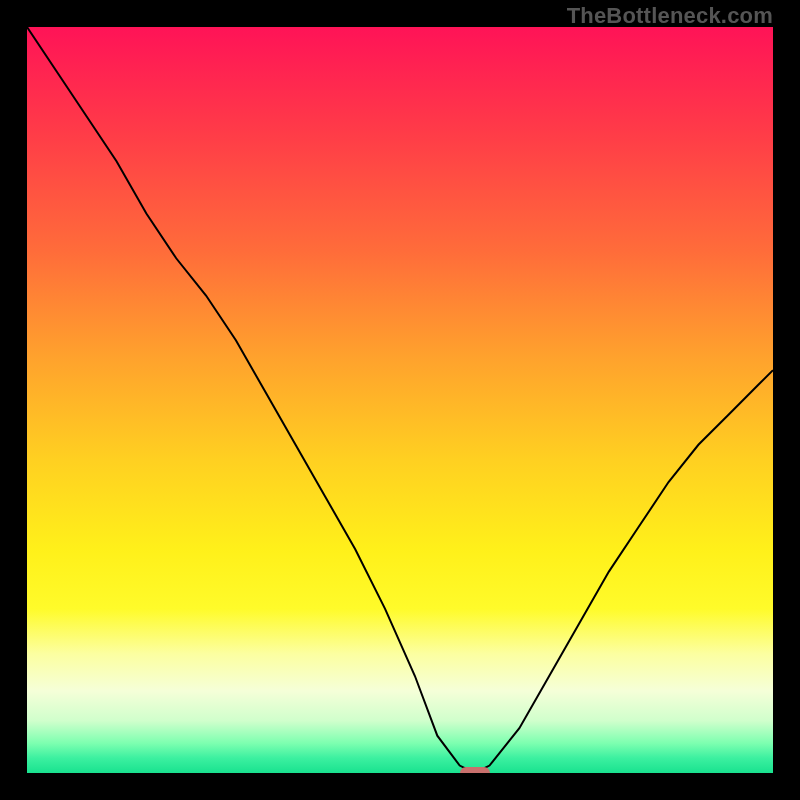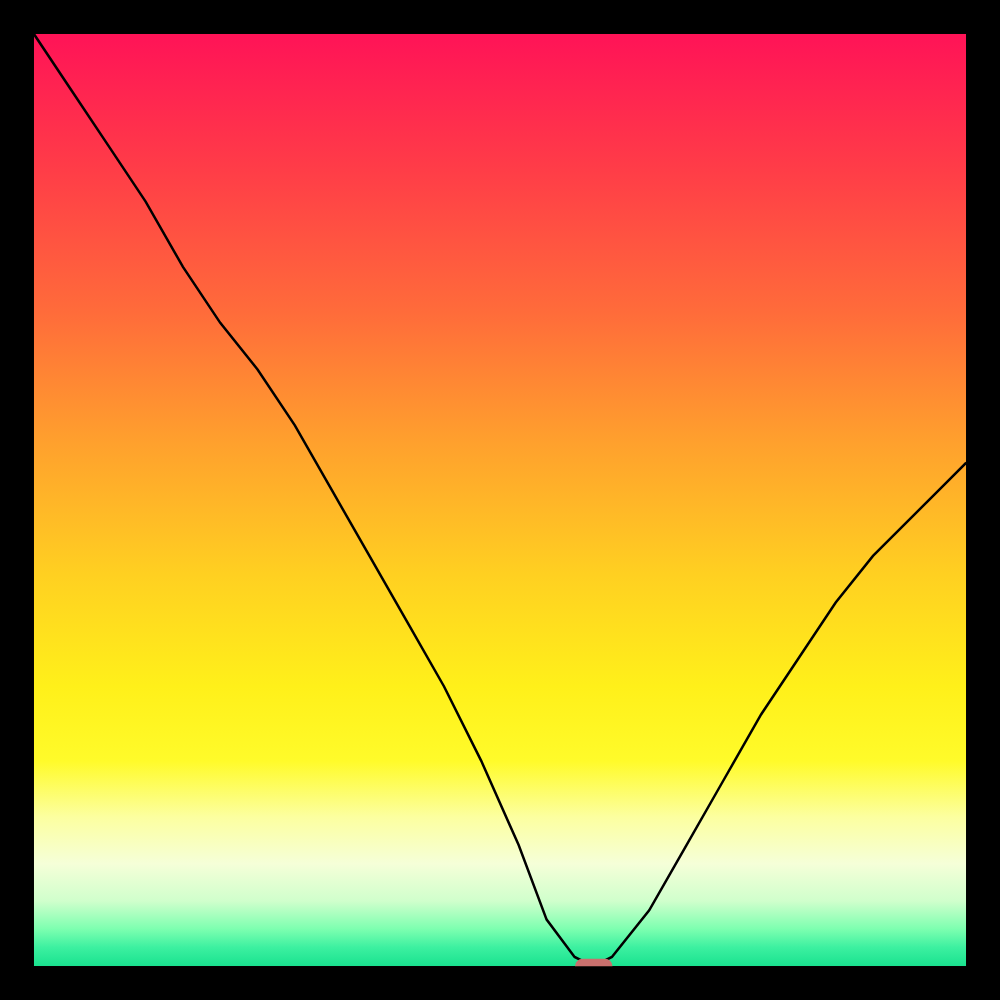--- a/index.html
+++ b/index.html
@@ -52,20 +52,21 @@
     font-weight: bold;
     font-family: Arial, sans-serif;
     letter-spacing: 0.2px;
   }
 </style>
 </head>
 <body>
 
 <div class="frame">
 
+  <div class="attribution">TheBottleneck.com</div>
 
   <div class="plot">
     <svg class="gradient-bg" viewBox="0 0 100 100" preserveAspectRatio="none">
       <defs>
         <linearGradient id="bg-grad" x1="0" y1="0" x2="0" y2="1">
             <stop offset="0%" stop-color="#ff1357"></stop>
             <stop offset="14%" stop-color="#ff3b48"></stop>
             <stop offset="30%" stop-color="#ff6c3a"></stop>
             <stop offset="44%" stop-color="#ffa12d"></stop>
             <stop offset="58%" stop-color="#ffd021"></stop>

